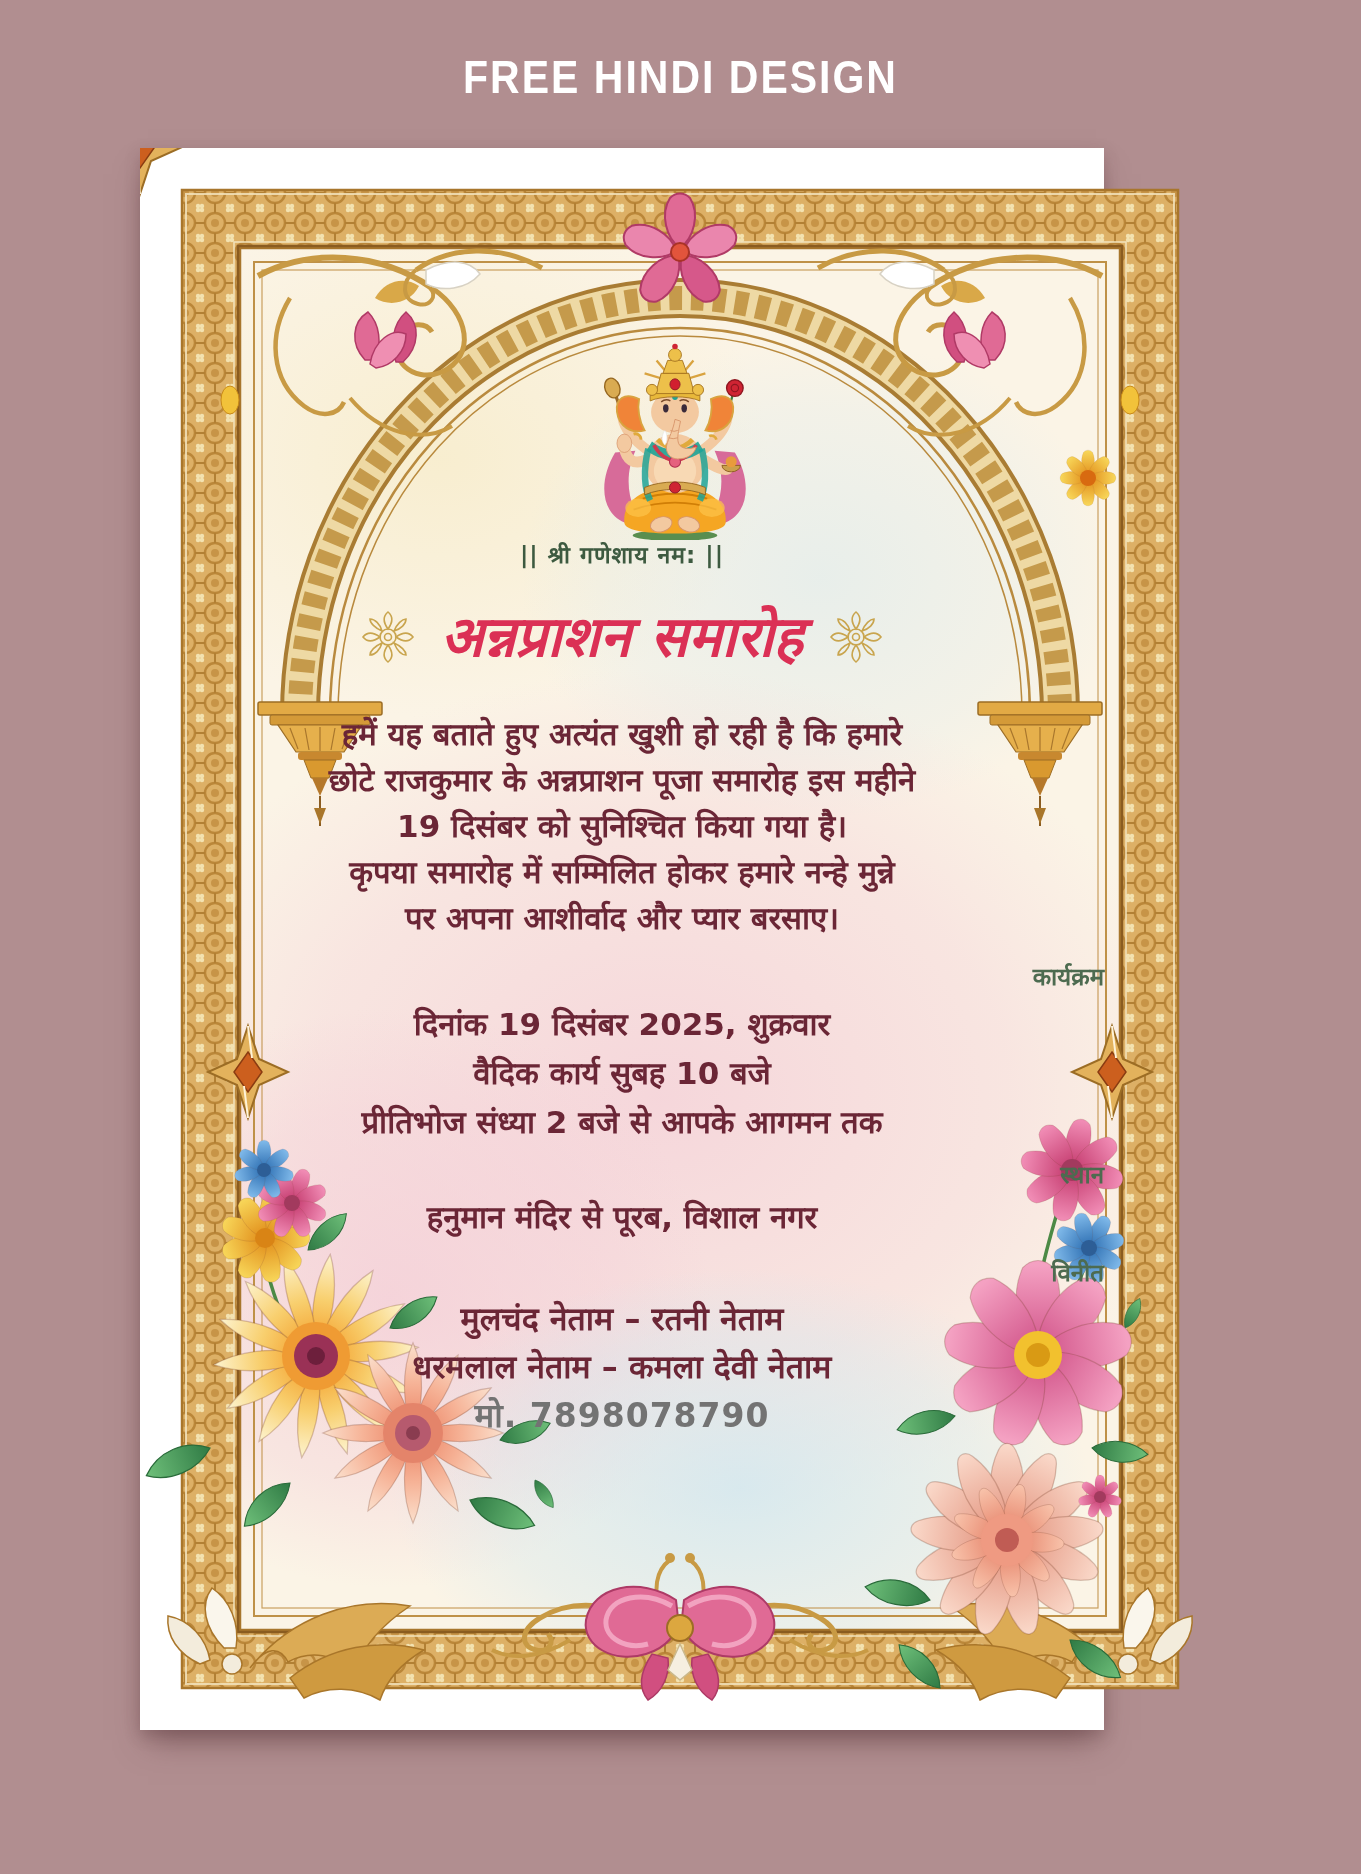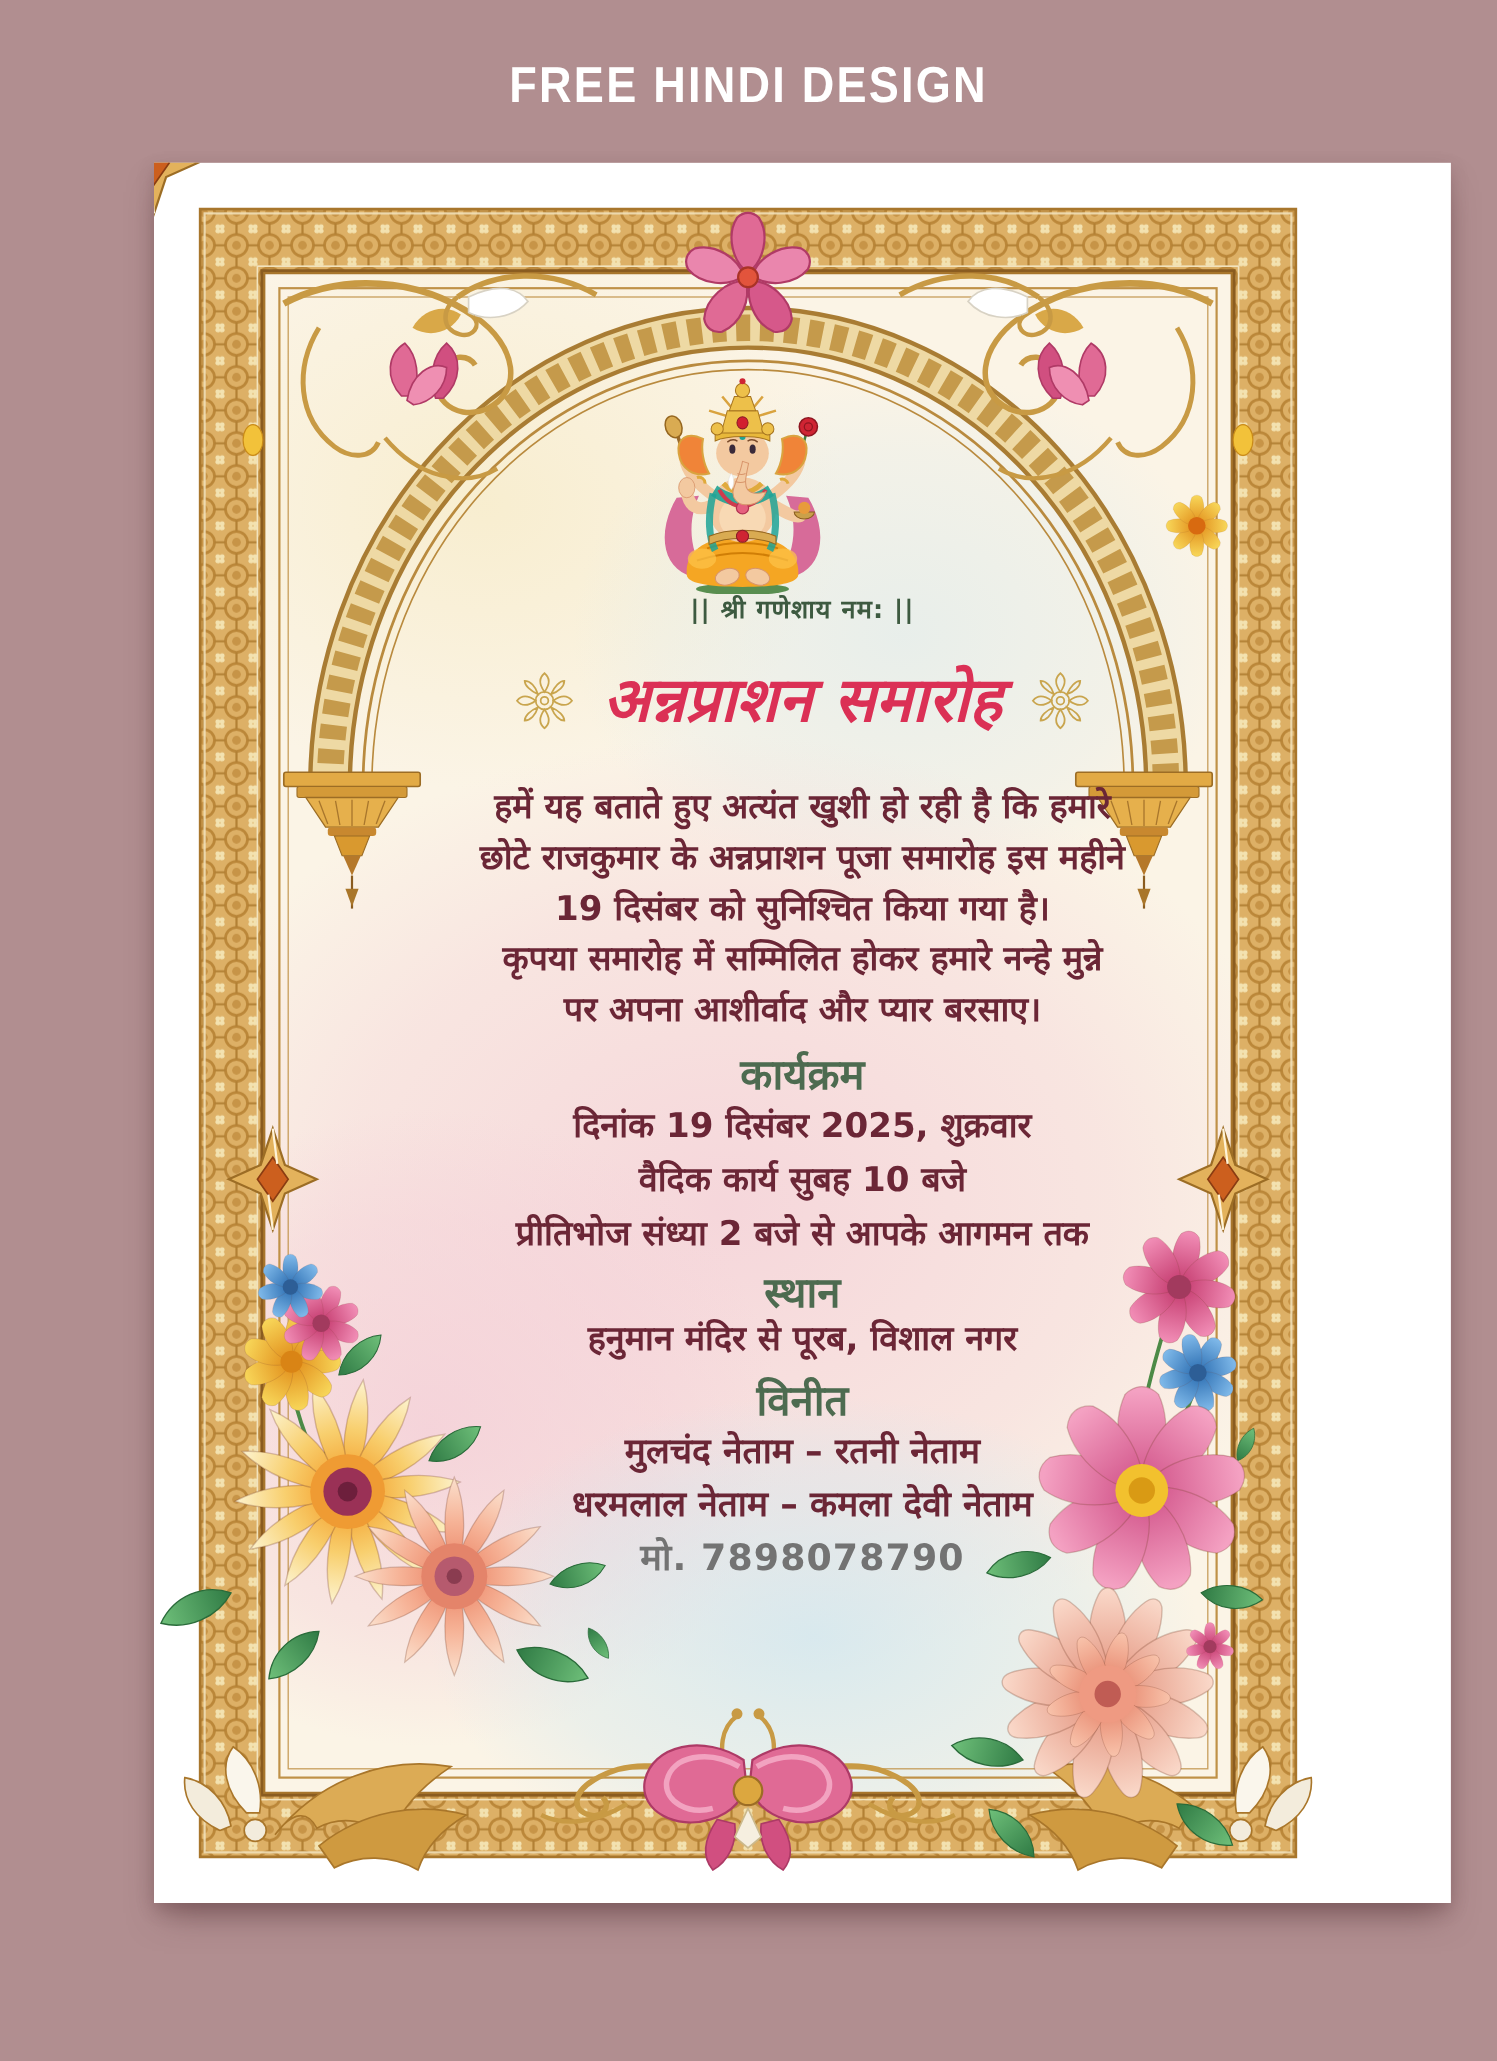--- a/index.html
+++ b/index.html
@@ -1,30 +1,30 @@
 <!DOCTYPE html>
 <html><head>
 <meta charset="utf-8">
 <style>
   html,body{margin:0;padding:0;}
   body{width:1361px;height:1874px;background:#b18e90;overflow:hidden;position:relative;
        font-family:"DejaVu Sans",sans-serif;}
   .watermark{position:absolute;top:54px;left:0;width:100%;text-align:center;color:#ffffff;
        font-family:"Liberation Sans",sans-serif;font-weight:bold;font-size:41px;letter-spacing:2px;
        transform:scaleY(1.12);}
-  .card{position:absolute;left:140px;top:148px;width:1155px;height:1582px;background:#ffffff;
-       box-shadow:0 18px 30px -8px rgba(90,55,58,.55),0 6px 14px rgba(90,55,58,.25);padding-left:24px;}
+  .card{position:absolute;left:140px;top:148px;width:964px;height:1582px;background:#ffffff;
+       box-shadow:0 18px 30px -8px rgba(90,55,58,.55),0 6px 14px rgba(90,55,58,.25);}
   .deco{position:absolute;left:0;top:0;width:1080px;height:1582px;}
   .txt{position:absolute;left:0;width:100%;text-align:center;font-weight:700;}
   .mantra{top:392px;font-size:23px;line-height:30px;color:#3d5a40;letter-spacing:1px;}
   .title-row{position:absolute;top:450px;left:0;width:100%;height:78px;display:flex;
        align-items:center;justify-content:center;gap:26px;font-style:italic;}
   .title{font-size:56px;line-height:72px;color:#db3055;font-weight:700;white-space:nowrap;}
   .intro{top:563px;font-size:31px;line-height:46px;color:#6b2636;}
-  .h-green{font-size:38px;line-height:44px;color:#4d6b50;}
+  .h-green{font-size:24px;line-height:44px;color:#4d6b50;text-align:right;}
   .hd-program{top:807px;}
   .program{top:852px;font-size:31px;line-height:49px;color:#6b2636;}
   .hd-venue{top:1005px;}
   .venue{top:1047px;font-size:31px;line-height:44px;color:#6b2636;}
   .hd-hosts{top:1103px;}
   .hosts{top:1147px;font-size:32px;line-height:48px;color:#6b2636;}
   .phone{top:1248px;font-size:33px;line-height:40px;color:#737373;letter-spacing:1px;}
 </style>
 </head>
 <body>

